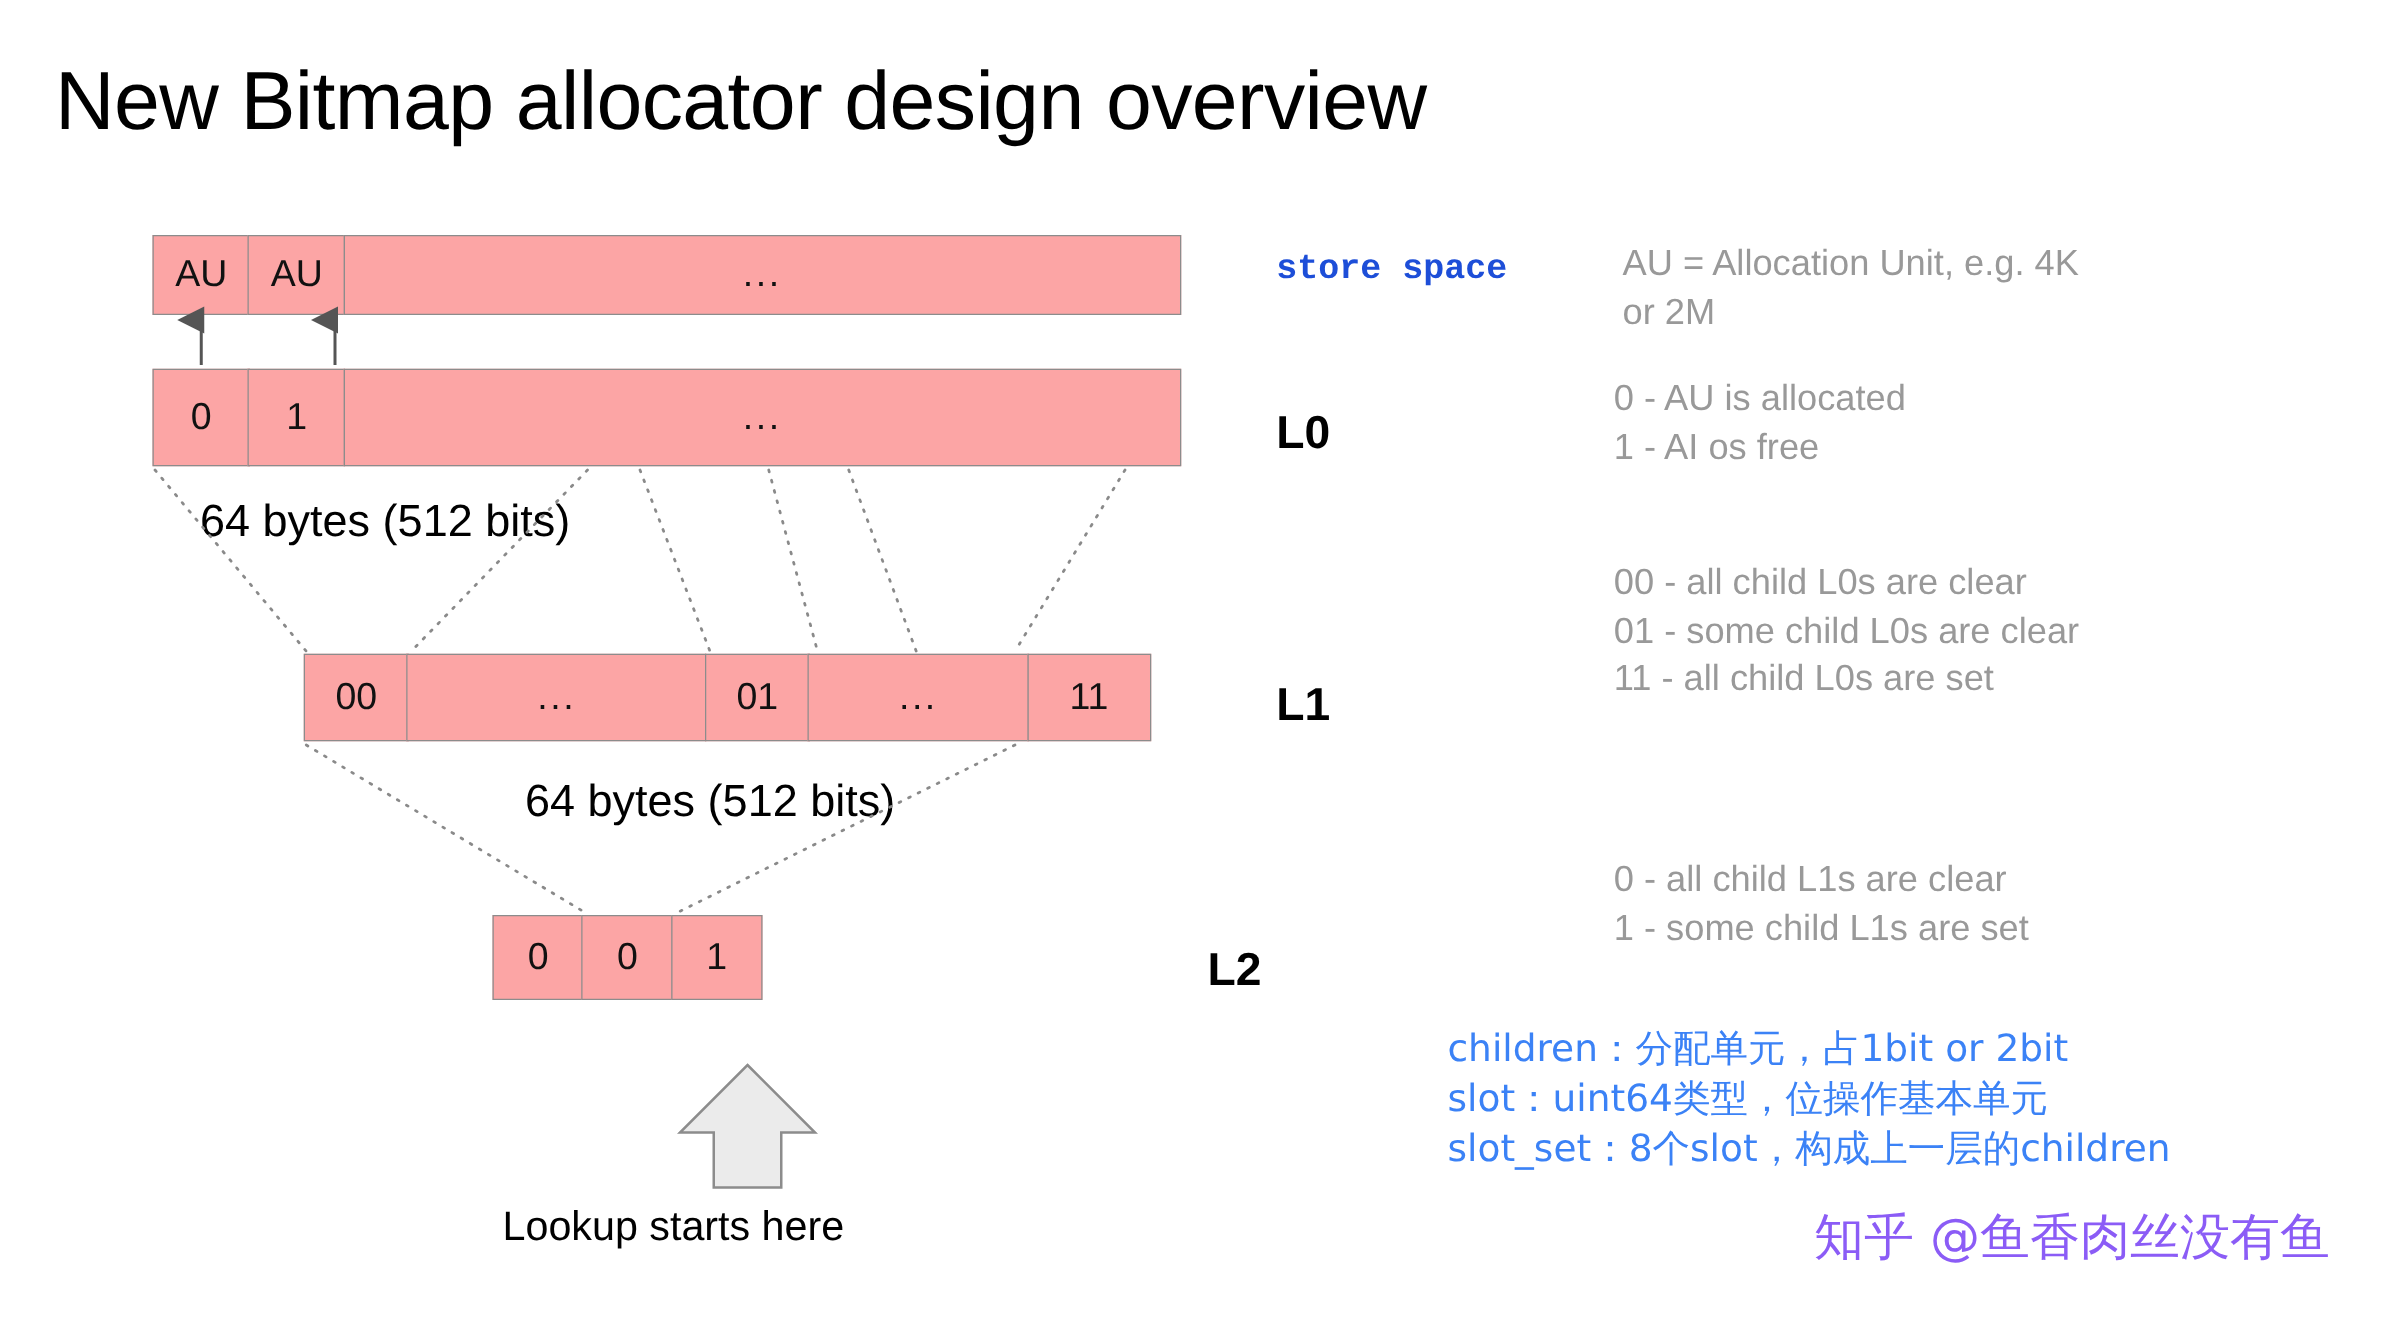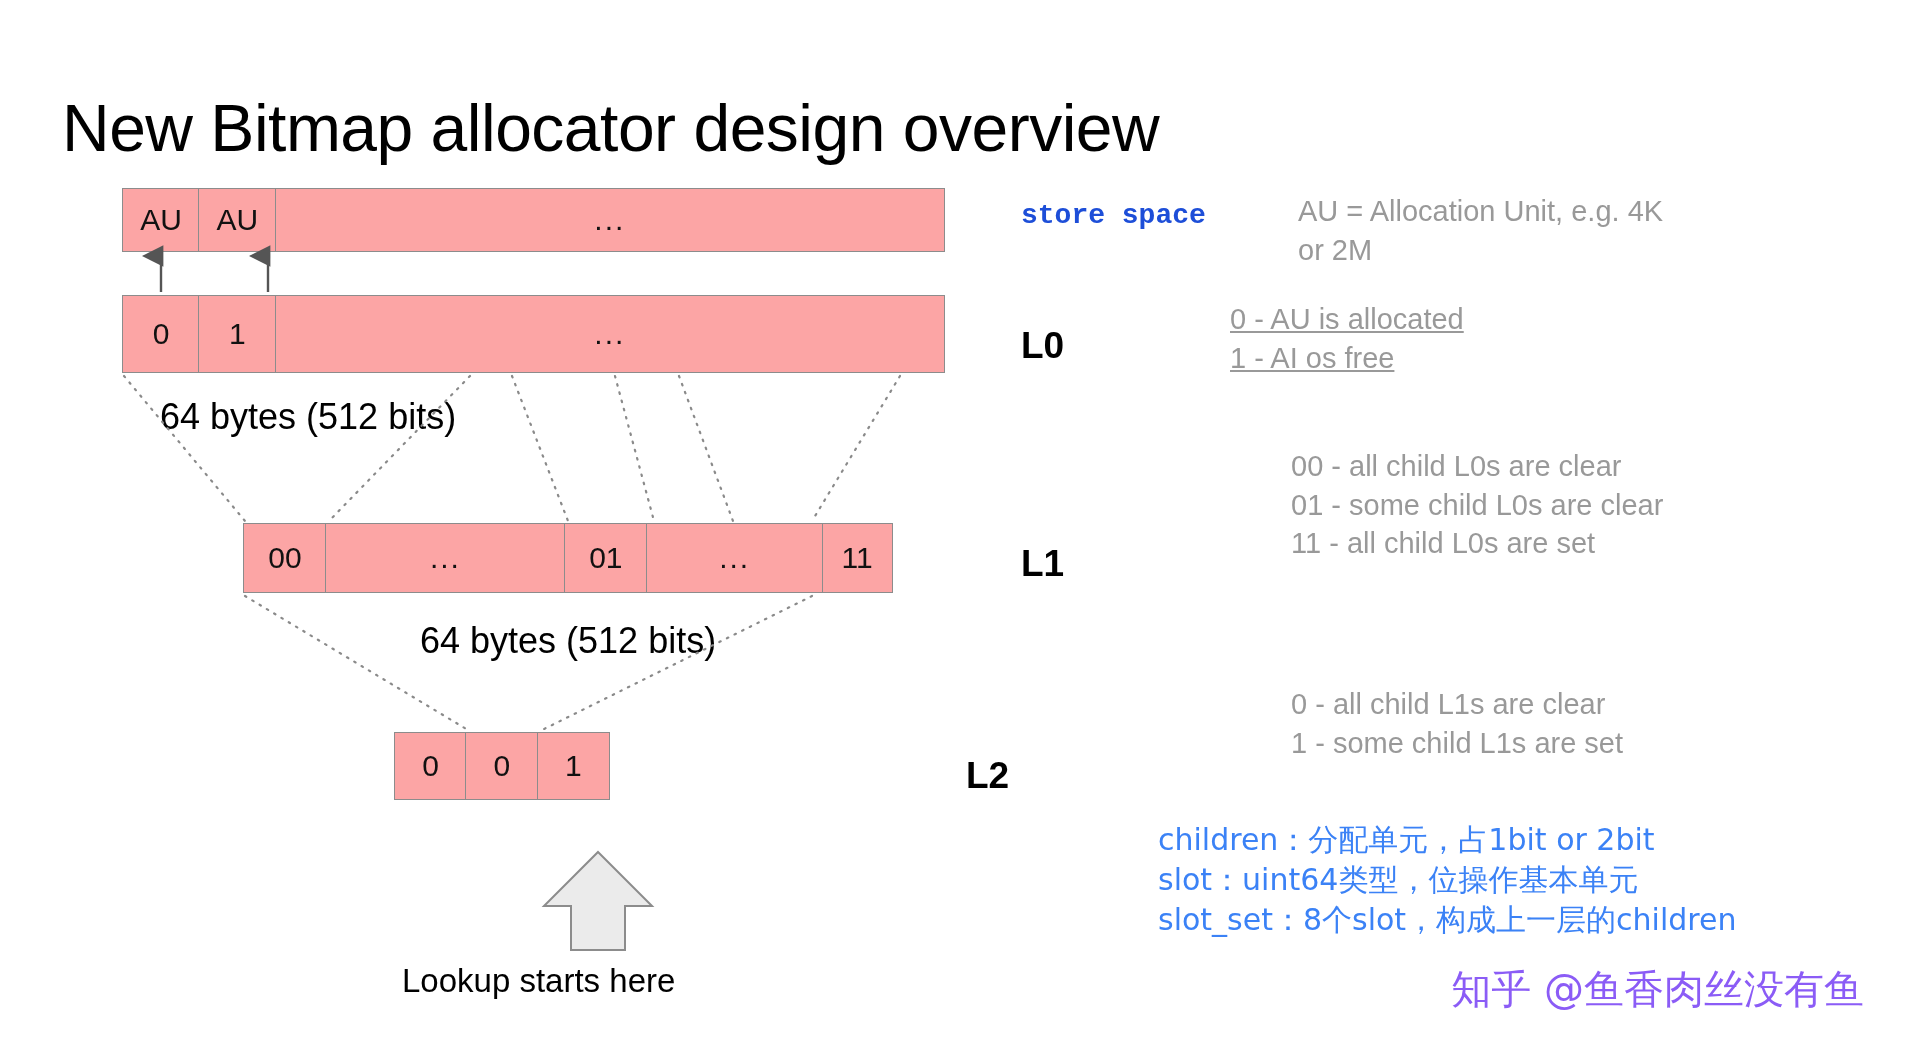--- a/index.html
+++ b/index.html
@@ -16,28 +16,27 @@
     color: #000000;
   }
   #slide {
     position: absolute;
     inset: 0;
   }
 
   
   .title {
     position: absolute;
-    left: 62px;
+    left: 44px;
     top: 42px;
     font-size: 66px;
     font-weight: 400;
     letter-spacing: -0.5px;
     color: #000;
     white-space: nowrap;
-    margin-top: 48px;
   }
 
   
   .row {
     position: absolute;
     display: flex;
     align-items: stretch;
   }
   .cell {
     background: #fca5a5;
@@ -84,21 +83,21 @@
   
   .legend {
     position: absolute;
     color: #999999;
     font-size: 29px;
     line-height: 1.33;
     white-space: pre-line;
     margin-left: 16px;
   }
   #legend-au { left: 1282px; top: 192px; }
-  #legend-l0 { left: 1214px; top: 300px; text-decoration: underline; }
+  #legend-l0 { left: 1275px; top: 300px; }
   #legend-l1 { left: 1275px; top: 447px; }
   #legend-l2 { left: 1275px; top: 685px; }
 
   
   .red-note {
     position: absolute;
     left: 1158px;
     top: 820px;
     color: #3b82f6;
     font-size: 30px;
@@ -167,21 +166,21 @@
     <div class="cell ellipsis" style="width:670px">...</div>
   </div>
   <div class="level-label" id="label-l0">L0</div>
   <div class="bytes-label" id="bytes-l0">64 bytes (512 bits)</div>
 
   <div class="row" id="row-l1">
     <div class="cell" style="width:84px">00</div>
     <div class="cell ellipsis" style="width:240px">...</div>
     <div class="cell" style="width:84px">01</div>
     <div class="cell ellipsis" style="width:177px">...</div>
-    <div class="cell" style="width:71px">11</div>
+    <div class="cell" style="width:99px">11</div>
   </div>
   <div class="level-label" id="label-l1">L1</div>
   <div class="bytes-label" id="bytes-l1">64 bytes (512 bits)</div>
 
   <div class="row" id="row-l2">
     <div class="cell" style="width:73px">0</div>
     <div class="cell" style="width:73px">0</div>
     <div class="cell" style="width:73px">1</div>
   </div>
   <div class="level-label" id="label-l2">L2</div>

